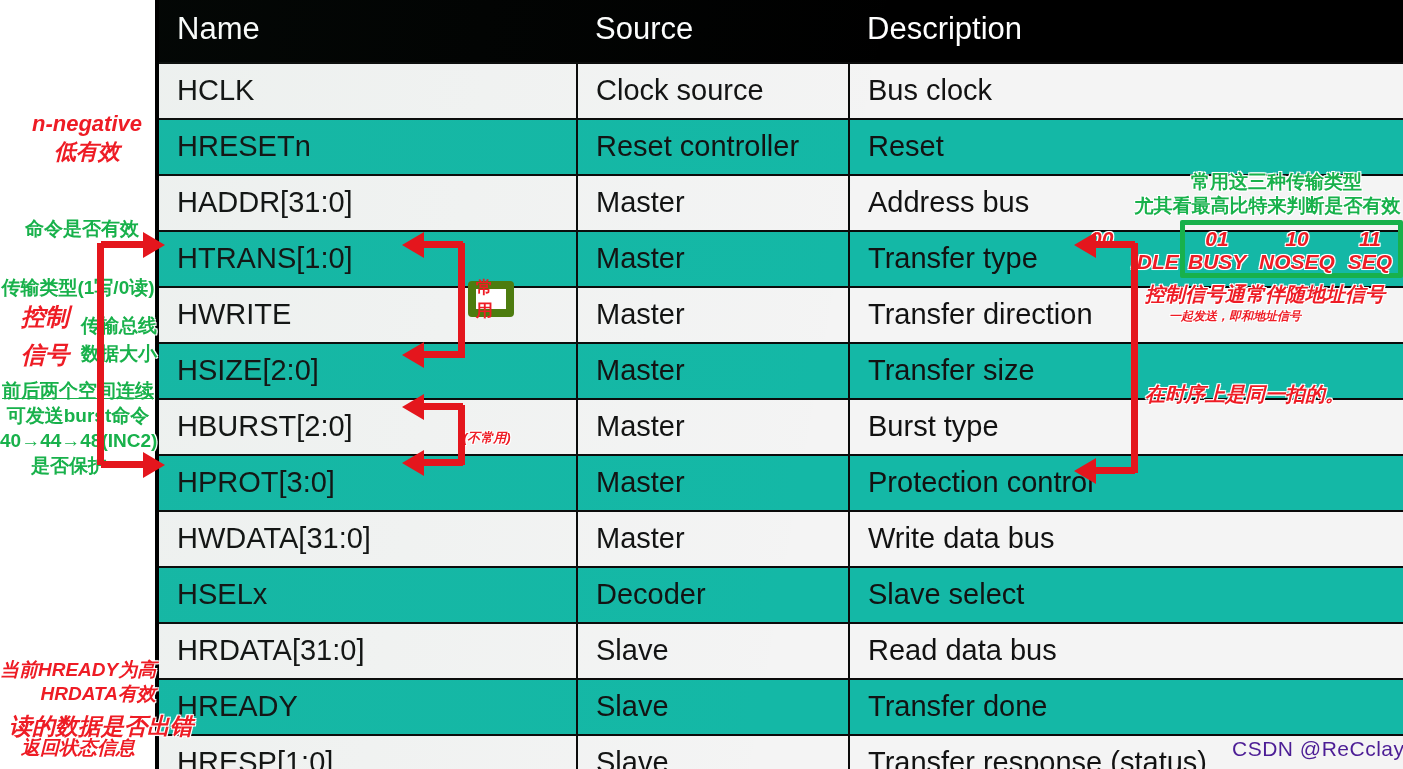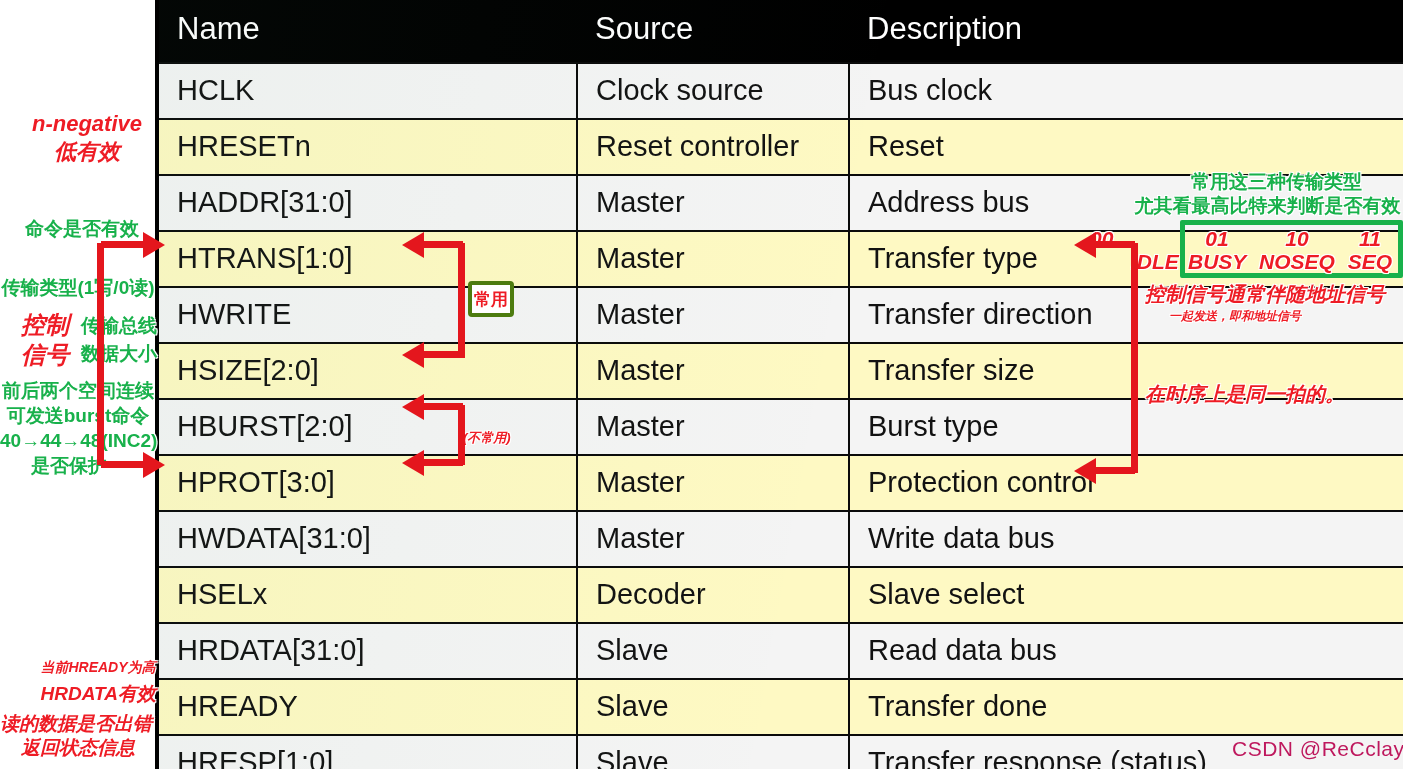--- a/index.html
+++ b/index.html
@@ -46,21 +46,21 @@
   }
   table.sigtable td{
     border:2px solid #0a0a0a;
     border-left:none;
     border-right:2px solid #0a0a0a;
     font-size:29px;
     color:#121212;
     padding:2px 0 4px 18px;
     height:48px;
     vertical-align:middle;
-    background:#fef9c3;
+    background:#14b8a6;
     white-space:nowrap;
     overflow:visible;
   }
   table.sigtable tr.row-alt td{background:#f4f4f4;}
   table.sigtable td.last{border-right:none;}
   table.sigtable tr:last-child td{border-bottom:3px solid #0a0a0a;}
 
   
   .ghost{
     position:absolute;left:0;top:0;width:1248px;height:769px;
@@ -89,21 +89,21 @@
 
   .red-line{position:absolute;background:#e4161d;}
   .green-box{
     position:absolute;
     border:5px solid #18b14b;
     border-radius:2px;
     box-sizing:border-box;
   }
   .red-box{
     position:absolute;
-    border:4px solid #4d7c0f;
+    border:8px solid #4d7c0f;
     border-radius:4px;
     background:#ffffff;
     box-sizing:border-box;
     display:flex;align-items:center;justify-content:center;
     color:#ee1c25;font-weight:bold;
   }
 
   .arrow-l,.arrow-r{position:absolute;width:0;height:0;}
   .arrow-l{
     border-top:13px solid transparent;
@@ -111,21 +111,21 @@
     border-right:22px solid #e4161d;
   }
   .arrow-r{
     border-top:13px solid transparent;
     border-bottom:13px solid transparent;
     border-left:22px solid #e4161d;
   }
 
   .watermark{
     position:absolute;
-    color:#be185d;
+    color:#4c1d95;
     font-size:21px;
     letter-spacing:0.5px;
     white-space:nowrap;
   }
 </style>
 </head>
 <body>
 
 <div id="root">
 
@@ -216,35 +216,35 @@
 
   <div class="anno">
 
     <div class="txt red" style="left:18px;top:112px;width:138px;text-align:center;font-size:22px;">n-negative</div>
     <div class="txt red" style="left:18px;top:140px;width:138px;text-align:center;font-size:22px;">低有效</div>
 
     <div class="txt green" style="left:8px;top:219px;width:148px;text-align:center;font-size:19px;">命令是否有效</div>
 
     <div class="txt green" style="left:0px;top:278px;width:156px;text-align:center;font-size:19px;">传输类型(1写/0读)</div>
 
-    <div class="txt red" style="left:8px;top:312px;width:74px;text-align:center;font-size:24px;">控制</div>
+    <div class="txt red" style="left:8px;top:304px;width:74px;text-align:center;font-size:24px;">控制</div>
     <div class="txt red" style="left:8px;top:342px;width:74px;text-align:center;font-size:24px;">信号</div>
 
     <div class="txt green" style="left:78px;top:316px;width:82px;text-align:center;font-size:19px;">传输总线</div>
     <div class="txt green" style="left:78px;top:344px;width:82px;text-align:center;font-size:19px;">数据大小</div>
 
-    <div class="txt green" style="left:0px;top:381px;width:156px;text-align:center;font-size:19px;">前后两个空间连续</div>
+    <div class="txt green" style="left:0px;top:381px;width:156px;text-align:center;font-size:19px;text-decoration:underline;">前后两个空间连续</div>
     <div class="txt green" style="left:0px;top:406px;width:156px;text-align:center;font-size:19px;">可发送burst命令</div>
     <div class="txt green" style="left:0px;top:431px;width:156px;text-align:center;font-size:19px;">40→44→48(INC2)</div>
 
     <div class="txt green" style="left:14px;top:456px;width:110px;text-align:center;font-size:19px;">是否保护</div>
 
-    <div class="txt red" style="left:0px;top:660px;width:156px;text-align:center;font-size:14px;margin-left:20px;">当前HREADY为高</div>
+    <div class="txt red" style="left:0px;top:660px;width:156px;text-align:center;font-size:19px;">当前HREADY为高</div>
     <div class="txt red" style="left:0px;top:684px;width:156px;text-align:right;font-size:19px;">HRDATA有效</div>
-    <div class="txt red" style="left:0px;top:714px;width:156px;font-size:19px;">读的数据是否出错</div>
+    <div class="txt red" style="left:0px;top:714px;width:156px;font-size:23px;padding-left:9px;">读的数据是否出错</div>
     <div class="txt red" style="left:0px;top:738px;width:156px;text-align:center;font-size:19px;">返回状态信息</div>
 
     <div class="red-line" style="left:97px;top:243px;width:7px;height:222px;"></div>
     <div class="red-line" style="left:101px;top:241px;width:44px;height:7px;"></div>
     <div class="arrow-r" style="left:143px;top:232px;"></div>
     <div class="red-line" style="left:101px;top:461px;width:44px;height:7px;"></div>
     <div class="arrow-r" style="left:143px;top:452px;"></div>
 
     <div class="red-box" style="left:468px;top:281px;width:46px;height:36px;font-size:17px;">常用</div>
 

